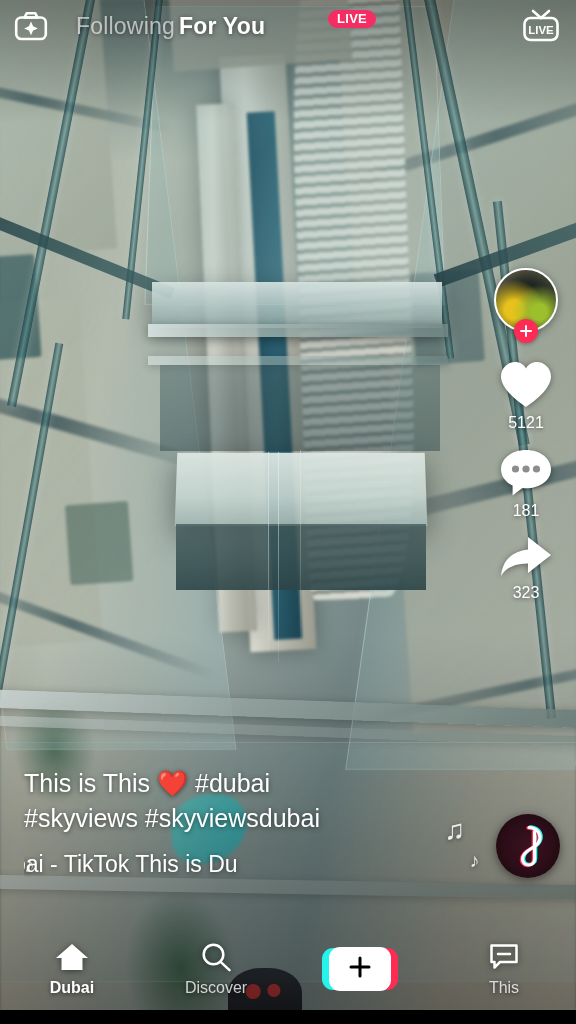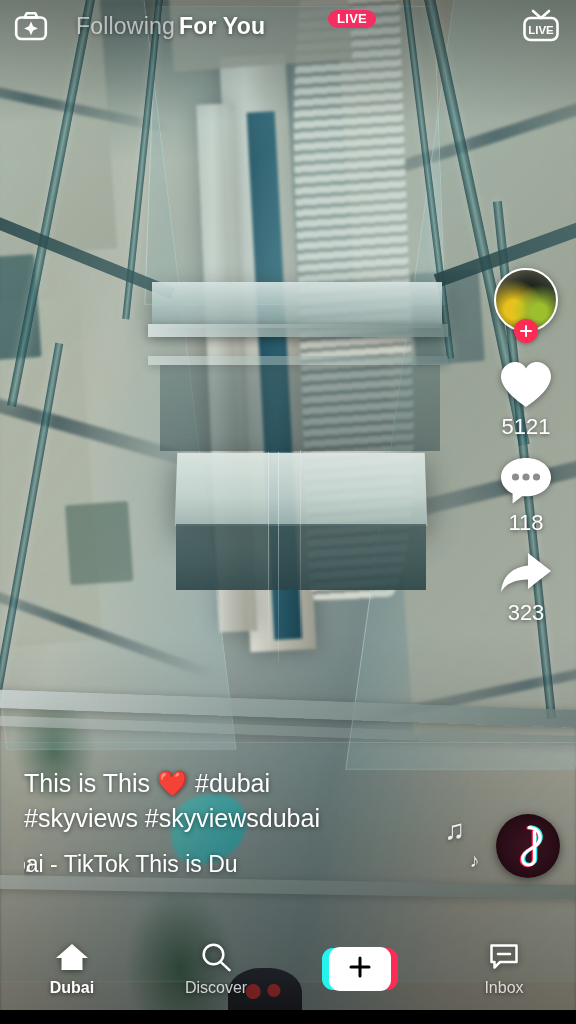--- a/index.html
+++ b/index.html
@@ -203,21 +203,21 @@
   .follow-badge::before, .follow-badge::after {
     content:""; position:absolute; background:#fff; border-radius:1px;
   }
   .follow-badge::before { width:12px; height:2.4px; }
   .follow-badge::after  { width:2.4px; height:12px; }
 
   .action { display:flex; flex-direction:column; align-items:center; margin-bottom:14px; }
   .action .glyph { line-height:0; filter:drop-shadow(0 1px 3px rgba(0,0,0,.42)); }
   .count {
     margin-top:4px;
-    color:#fff; font-size:22px;
+    color:#fff; font-size:16px;
     text-shadow:0 1px 4px rgba(0,0,0,.55);
   }
 
   
   .disc-wrap { position:absolute; right:16px; bottom:146px; width:64px; height:64px; z-index:20; }
   .disc {
     width:64px; height:64px; border-radius:50%;
     background:radial-gradient(circle at 50% 50%, #3a1220 0%, #2b0d18 55%, #140609 100%);
     display:flex; align-items:center; justify-content:center;
     box-shadow:0 2px 10px rgba(0,0,0,.5);
@@ -415,21 +415,21 @@
 
     <div class="action">
       <span class="glyph">
         <svg width="54" height="52" viewBox="0 0 54 52">
           <path d="M27 4 C12.6 4 2 12.6 2 23.2 C2 30.2 6.6 36.3 13.6 39.6 L13.6 49.5 L23.4 42.0 C24.6 42.2 25.8 42.3 27 42.3 C41.4 42.3 52 33.8 52 23.2 C52 12.6 41.4 4 27 4 Z" fill="#fff"></path>
           <circle cx="16.5" cy="23" r="3.6" fill="#8d8d8d"></circle>
           <circle cx="27" cy="23" r="3.6" fill="#8d8d8d"></circle>
           <circle cx="37.5" cy="23" r="3.6" fill="#8d8d8d"></circle>
         </svg>
       </span>
-      <span class="count">118</span>
+      <span class="count">181</span>
     </div>
 
     <div class="action">
       <span class="glyph">
         <svg width="56" height="46" viewBox="0 0 56 46">
           <path d="M30 3 L53 21 L30 39 L30 29.5 C18 29.5 8.5 33 3 42 C4.5 26 14 17.5 30 15.5 Z" fill="#fff"></path>
         </svg>
       </span>
       <span class="count">323</span>
     </div>
@@ -492,19 +492,19 @@
       </div>
     </div>
 
     <div class="nav-item">
       <span class="nav-glyph">
         <svg width="32" height="30" viewBox="0 0 32 30" fill="none">
           <path d="M3.5 3.5 H28.5 V20 H12 L6.5 25.5 V20 H3.5 Z" stroke="#fff" stroke-width="2.5" stroke-linejoin="round"></path>
           <path d="M10 12 H22" stroke="#fff" stroke-width="2.5" stroke-linecap="round"></path>
         </svg>
       </span>
-      <span class="nav-label">Inbox</span>
+      <span class="nav-label">This</span>
     </div>
 
   </div>
 
   <div class="home-indicator-bar"></div>
 </div>
 
 </body></html>

